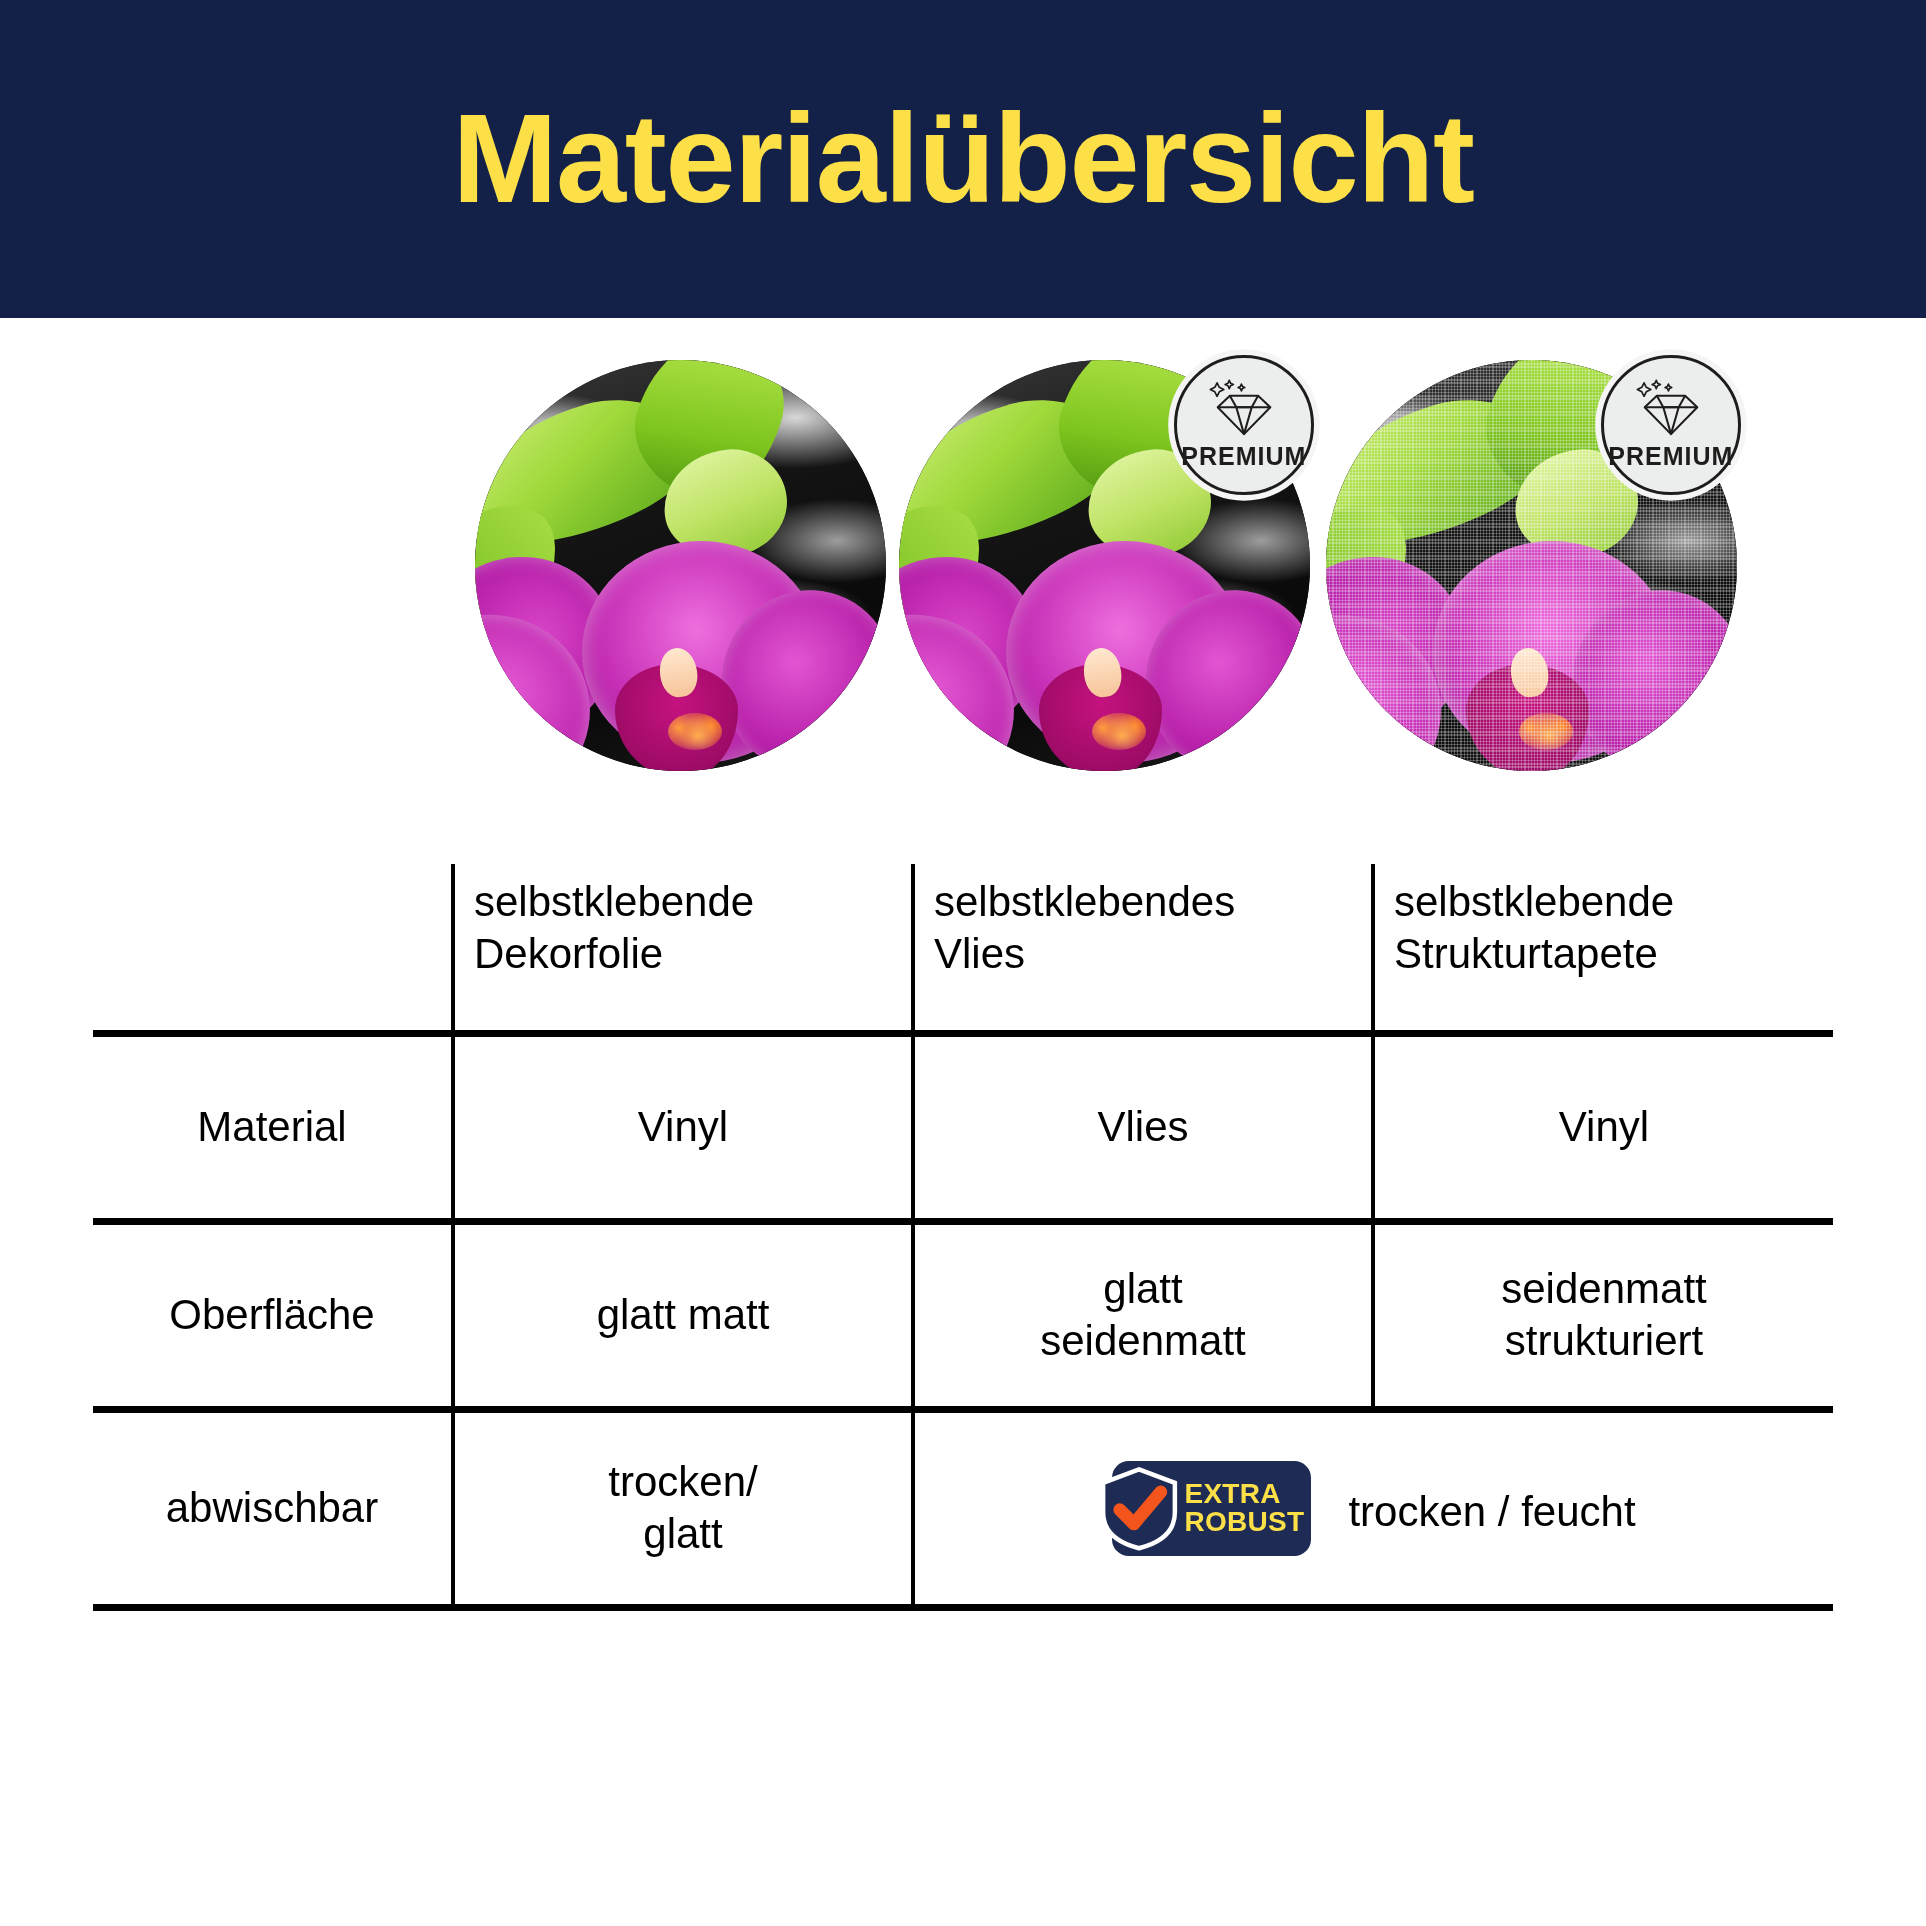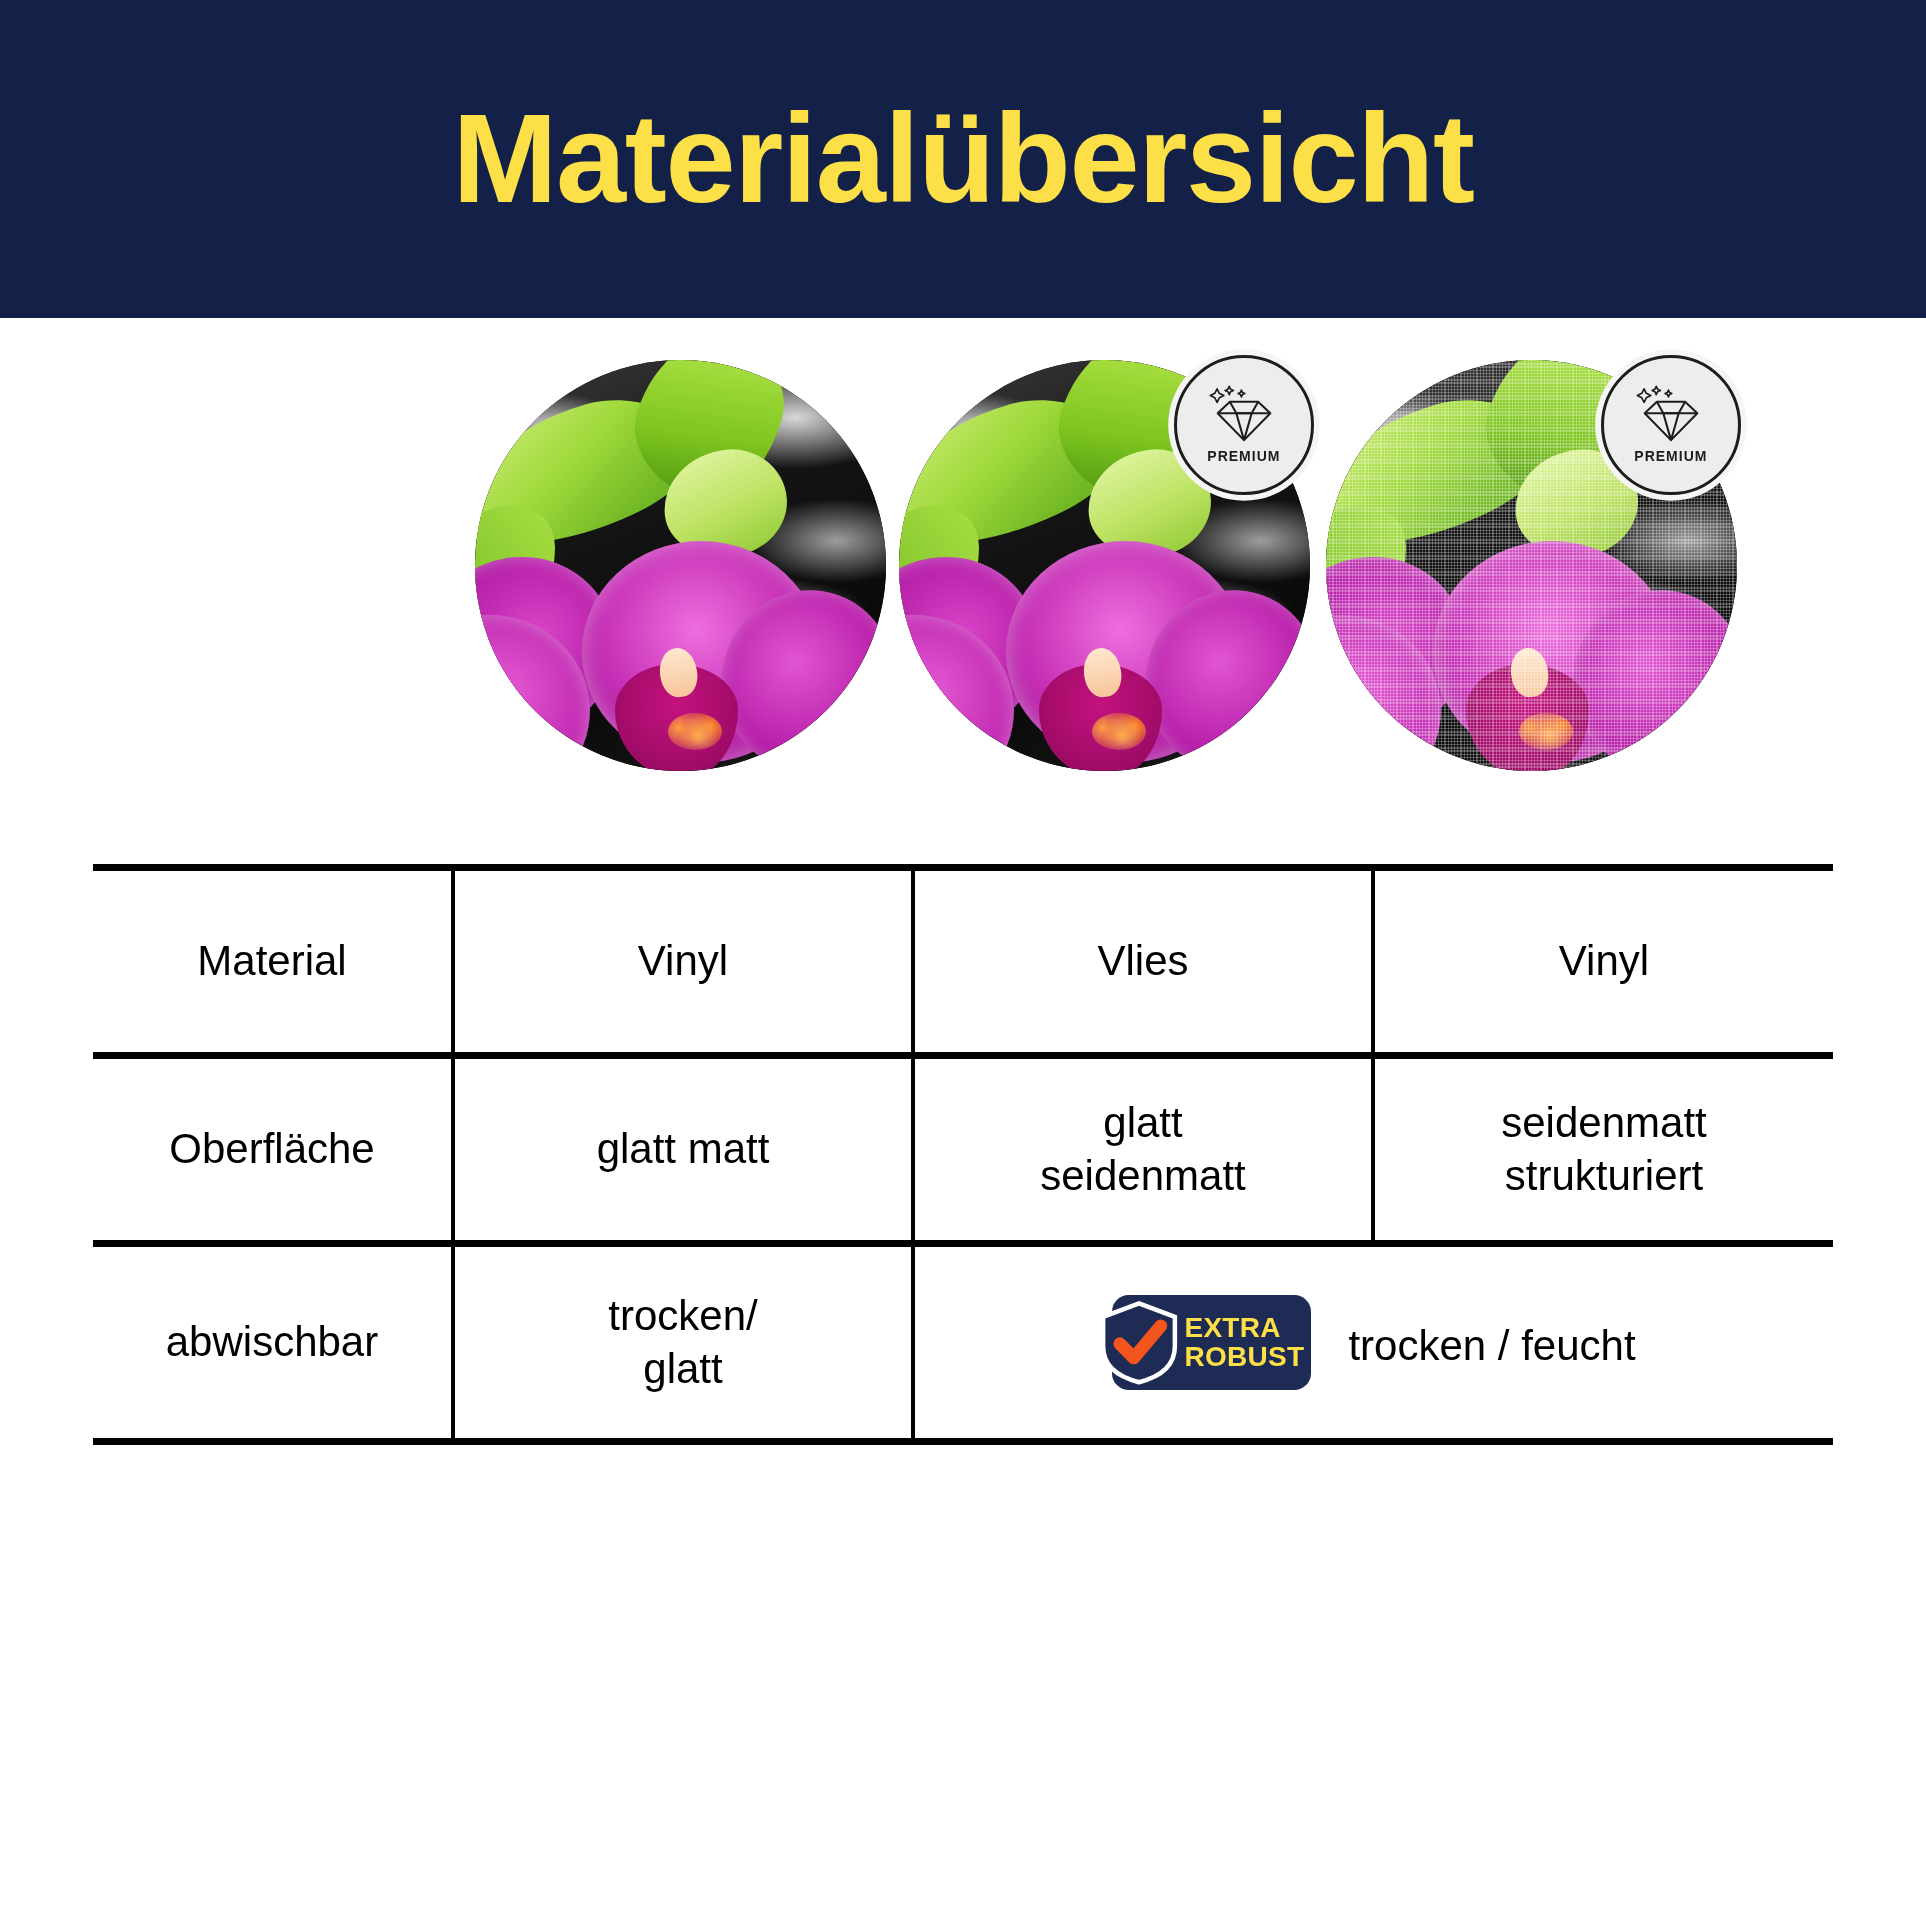--- a/index.html
+++ b/index.html
@@ -134,21 +134,21 @@
     position:absolute;
     width:134px;height:134px;border-radius:50%;
     background:#eceeed;
     border:3.2px solid #1d1d1b;
     box-shadow:0 0 0 5.8px #f4f5f4;
     display:flex;flex-direction:column;align-items:center;justify-content:center;
     right:-3.9px;top:-5.1px;
   }
   .premium-badge svg{display:block;}
   .premium-label{
-    font-size:14px;font-weight:700;letter-spacing:1px;color:#1d1d1b;
+    font-size:25px;font-weight:700;letter-spacing:1px;color:#1d1d1b;
     margin-top:3.9px;
   }
 
   
   .table{
     position:absolute;left:93px;top:864px;
     width:1740px;
     border-collapse:collapse;
     table-layout:fixed;
   }
@@ -311,20 +311,35 @@
 
 <table class="table">
   <colgroup>
     <col class="c-label">
       <col class="c-col">
       <col class="c-col">
       <col class="c-col">
   </colgroup>
   <tbody>
 
+    <tr class="head">
+      <td></td>
+      <td class="vsep">
+        <div>selbstklebende</div>
+        <div>Dekorfolie</div>
+      </td>
+      <td class="vsep">
+        <div>selbstklebendes</div>
+        <div>Vlies</div>
+      </td>
+      <td class="vsep">
+        <div>selbstklebende</div>
+        <div>Strukturtapete</div>
+      </td>
+    </tr>
 
     <tr class="body">
       <td class="cell-label hsep-top">Material</td>
       <td class="vsep hsep-top">Vinyl</td>
       <td class="vsep hsep-top">Vlies</td>
       <td class="vsep hsep-top">Vinyl</td>
     </tr>
 
 
     <tr class="body">

